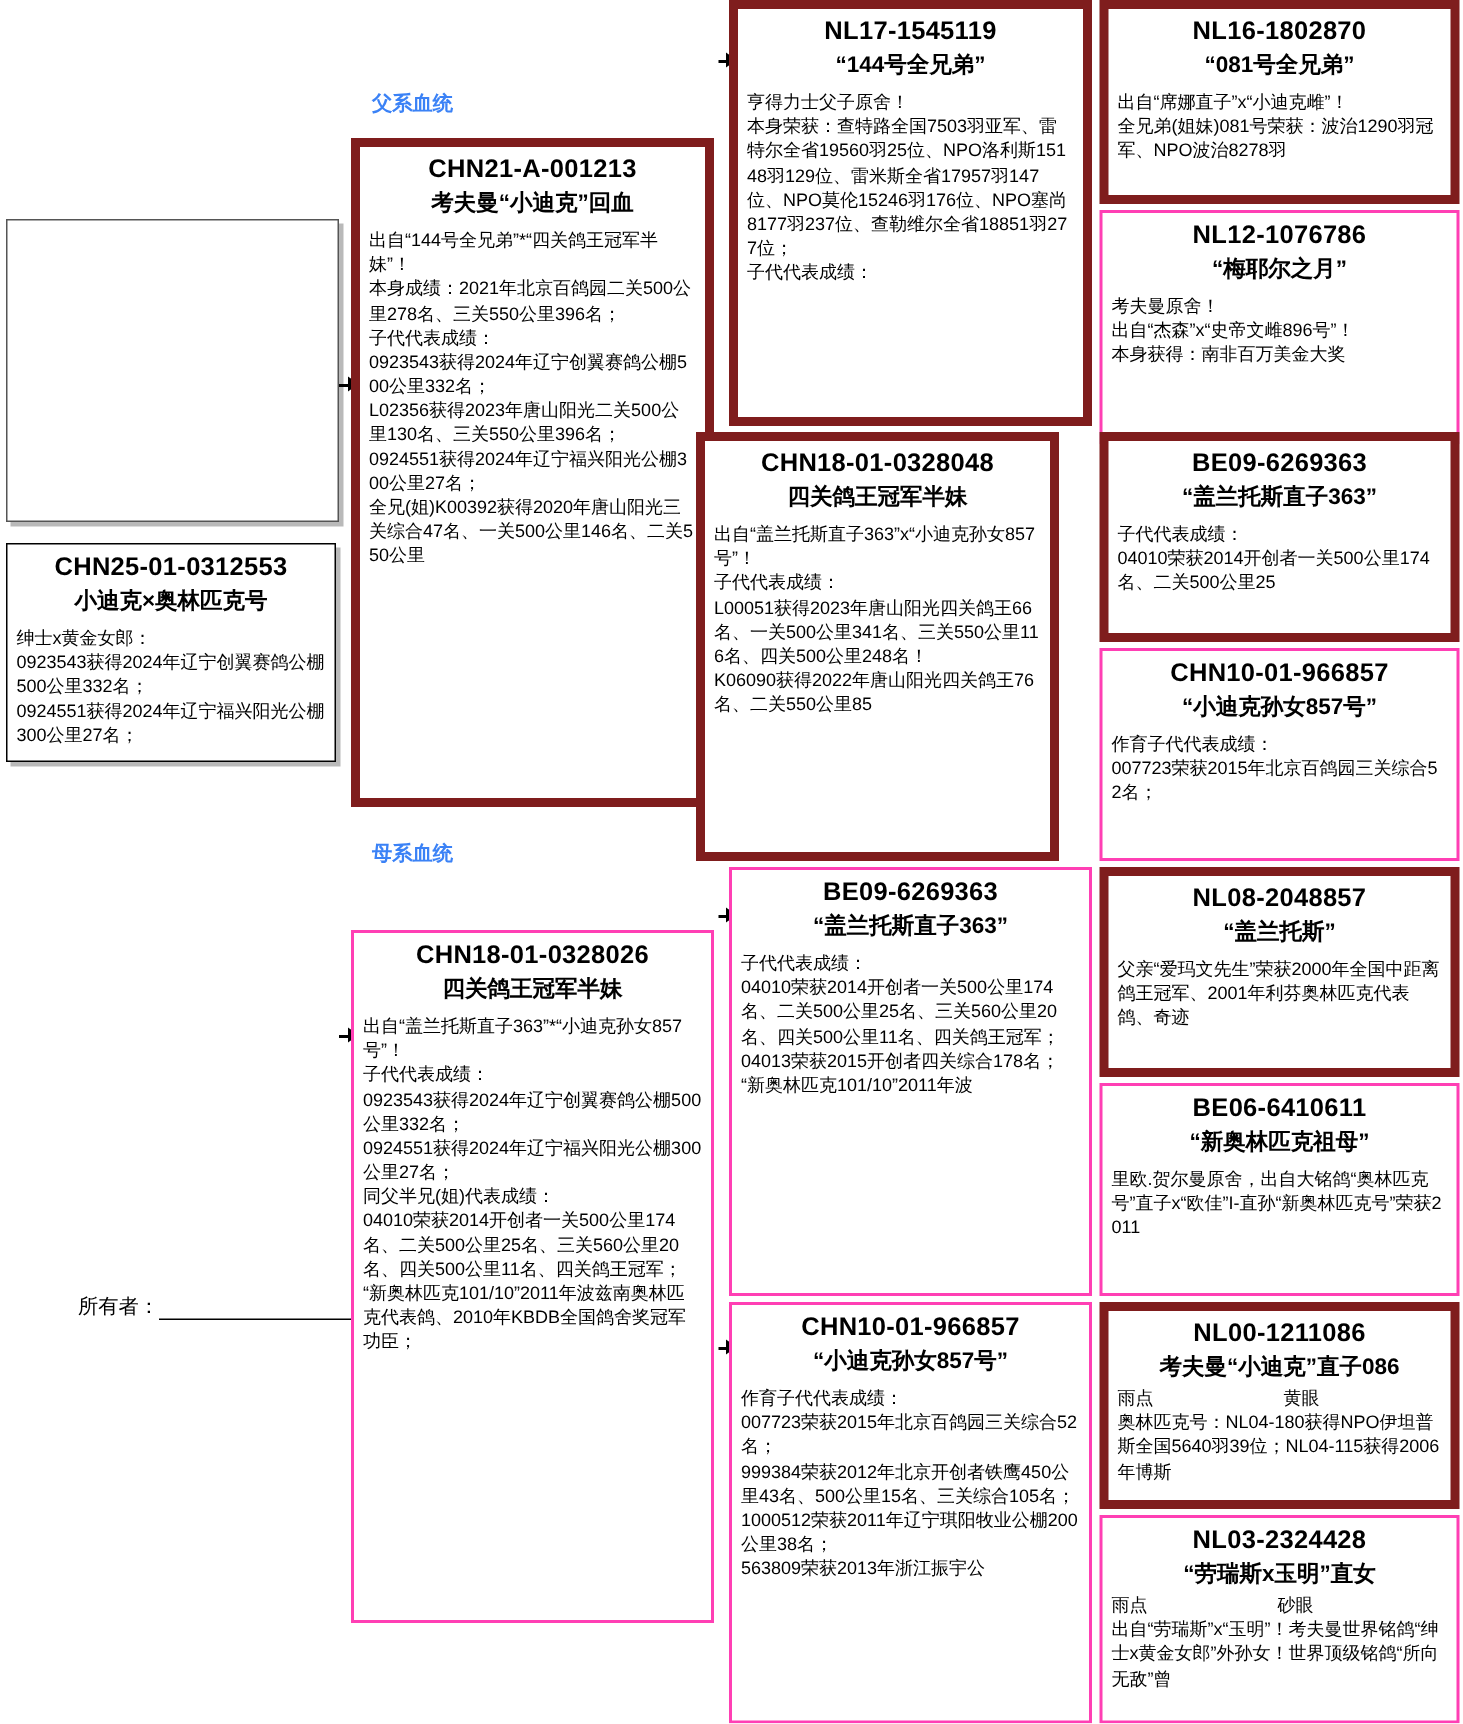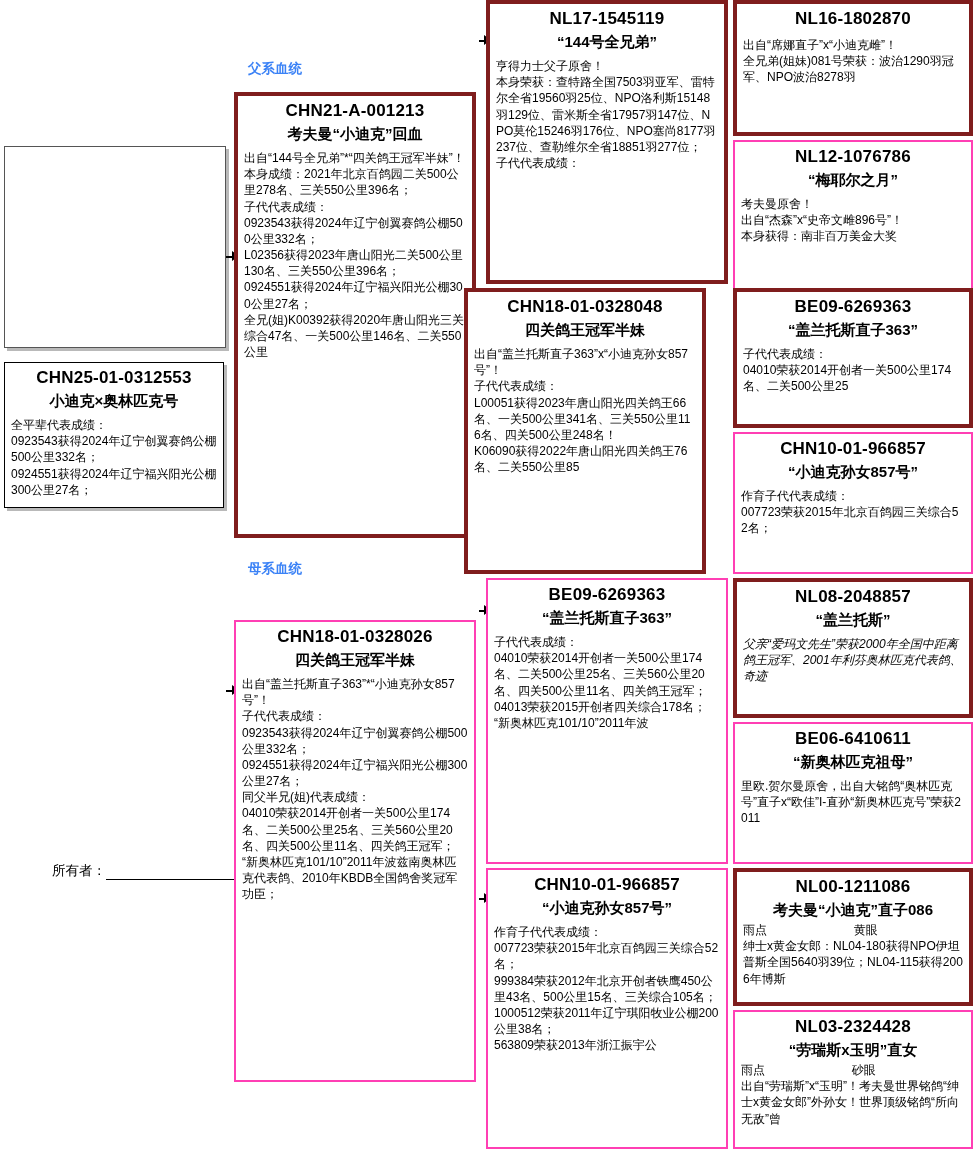--- a/index.html
+++ b/index.html
@@ -39,21 +39,21 @@
     font-size: 15px;
     line-height: 1.4;
     margin-bottom: 2px;
   }
   .box .body {
     font-size: 12px;
     line-height: 1.35;
     margin-top: 6px;
     word-break: break-all;
   }
-  .b-blue  { border: 4px solid #7f1d1d; }
+  .b-blue  { border: 6px solid #7f1d1d; }
   .b-pink  { border: 2px solid #ff3fb4; }
   .b-black { border: 1px solid #000; }
   .shadow { box-shadow: 3px 3px 0 #b9b9b9; }
 
   .sec-label {
     position: absolute;
     font-size: 13.5px;
     font-weight: bold;
     color: #3b82f6;
   }
@@ -111,21 +111,21 @@
   <div class="connector" style="left:479px; top:318px; width:8px; height:2px;"></div>
   <div class="arrow" style="left:484px; top:313px;"></div>
   <div class="connector" style="left:479px; top:610px; width:8px; height:2px;"></div>
   <div class="arrow" style="left:484px; top:605px;"></div>
   <div class="connector" style="left:479px; top:898px; width:8px; height:2px;"></div>
   <div class="arrow" style="left:484px; top:893px;"></div>
 
   <div class="box b-black shadow" style="left:4px; top:362px; width:220px; height:146px;">
     <div class="title">CHN25-01-0312553</div>
     <div class="subtitle">小迪克×奥林匹克号</div>
-    <div class="body" style="white-space: pre-wrap;">全平辈代表成绩：
+    <div class="body" style="white-space: pre-wrap;">绅士x黄金女郎：
 0923543获得2024年辽宁创翼赛鸽公棚500公里332名；
 0924551获得2024年辽宁福兴阳光公棚300公里27名；</div>
   </div>
 
   <div class="box b-blue" style="left:234px; top:92px; width:242px; height:446px;">
     <div class="title">CHN21-A-001213</div>
     <div class="subtitle">考夫曼“小迪克”回血</div>
     <div class="body" style="white-space: pre-wrap;">出自“144号全兄弟”*“四关鸽王冠军半妹”！
 本身成绩：2021年北京百鸽园二关500公里278名、三关550公里396名；
 子代代表成绩：
@@ -178,20 +178,21 @@
   <div class="box b-blue" style="left:486px; top:0px; width:242px; height:284px;">
     <div class="title">NL17-1545119</div>
     <div class="subtitle">“144号全兄弟”</div>
     <div class="body" style="white-space: pre-wrap;">亨得力士父子原舍！
 本身荣获：查特路全国7503羽亚军、雷特尔全省19560羽25位、NPO洛利斯15148羽129位、雷米斯全省17957羽147位、NPO莫伦15246羽176位、NPO塞尚8177羽237位、查勒维尔全省18851羽277位；
 子代代表成绩：</div>
   </div>
 
   <div class="box b-blue" style="left:733px; top:0px; width:240px; height:136px;">
     <div class="title">NL16-1802870</div>
+    <div class="subtitle">“081号全兄弟”</div>
     <div class="body" style="white-space: pre-wrap;">出自“席娜直子”x“小迪克雌”！
 全兄弟(姐妹)081号荣获：波治1290羽冠军、NPO波治8278羽</div>
   </div>
 
   <div class="box b-pink" style="left:733px; top:140px; width:240px; height:156px;">
     <div class="title">NL12-1076786</div>
     <div class="subtitle">“梅耶尔之月”</div>
     <div class="body" style="white-space: pre-wrap;">考夫曼原舍！
 出自“杰森”x“史帝文雌896号”！
 本身获得：南非百万美金大奖</div>
@@ -207,34 +208,34 @@
   <div class="box b-pink" style="left:733px; top:432px; width:240px; height:142px;">
     <div class="title">CHN10-01-966857</div>
     <div class="subtitle">“小迪克孙女857号”</div>
     <div class="body" style="white-space: pre-wrap;">作育子代代表成绩：
 007723荣获2015年北京百鸽园三关综合52名；</div>
   </div>
 
   <div class="box b-blue" style="left:733px; top:578px; width:240px; height:140px;">
     <div class="title">NL08-2048857</div>
     <div class="subtitle">“盖兰托斯”</div>
-    <div class="body" style="white-space: pre-wrap; font-style: italic;">父亲“爱玛文先生”荣获2000年全国中距离鸽王冠军、2001年利芬奥林匹克代表鸽、奇迹</div>
+    <div class="body" style="white-space: pre-wrap;">父亲“爱玛文先生”荣获2000年全国中距离鸽王冠军、2001年利芬奥林匹克代表鸽、奇迹</div>
   </div>
 
   <div class="box b-pink" style="left:733px; top:722px; width:240px; height:142px;">
     <div class="title">BE06-6410611</div>
     <div class="subtitle">“新奥林匹克祖母”</div>
     <div class="body" style="white-space: pre-wrap;">里欧.贺尔曼原舍，出自大铭鸽“奥林匹克号”直子x“欧佳”I-直孙“新奥林匹克号”荣获2011</div>
   </div>
 
   <div class="box b-blue" style="left:733px; top:868px; width:240px; height:138px;">
     <div class="title">NL00-1211086</div>
     <div class="subtitle">考夫曼“小迪克”直子086</div>
     <div class="body" style="white-space: pre-wrap; margin-top:2px;">雨点                          黄眼
-绅士x黄金女郎：NL04-180获得NPO伊坦普斯全国5640羽39位；NL04-115获得2006年博斯</div>
+奥林匹克号：NL04-180获得NPO伊坦普斯全国5640羽39位；NL04-115获得2006年博斯</div>
   </div>
 
   <div class="box b-pink" style="left:733px; top:1010px; width:240px; height:139px;">
     <div class="title">NL03-2324428</div>
     <div class="subtitle">“劳瑞斯x玉明”直女</div>
     <div class="body" style="white-space: pre-wrap; margin-top:2px;">雨点                          砂眼
 出自“劳瑞斯”x“玉明”！考夫曼世界铭鸽“绅士x黄金女郎”外孙女！世界顶级铭鸽“所向无敌”曾</div>
   </div>
 
 </div>

